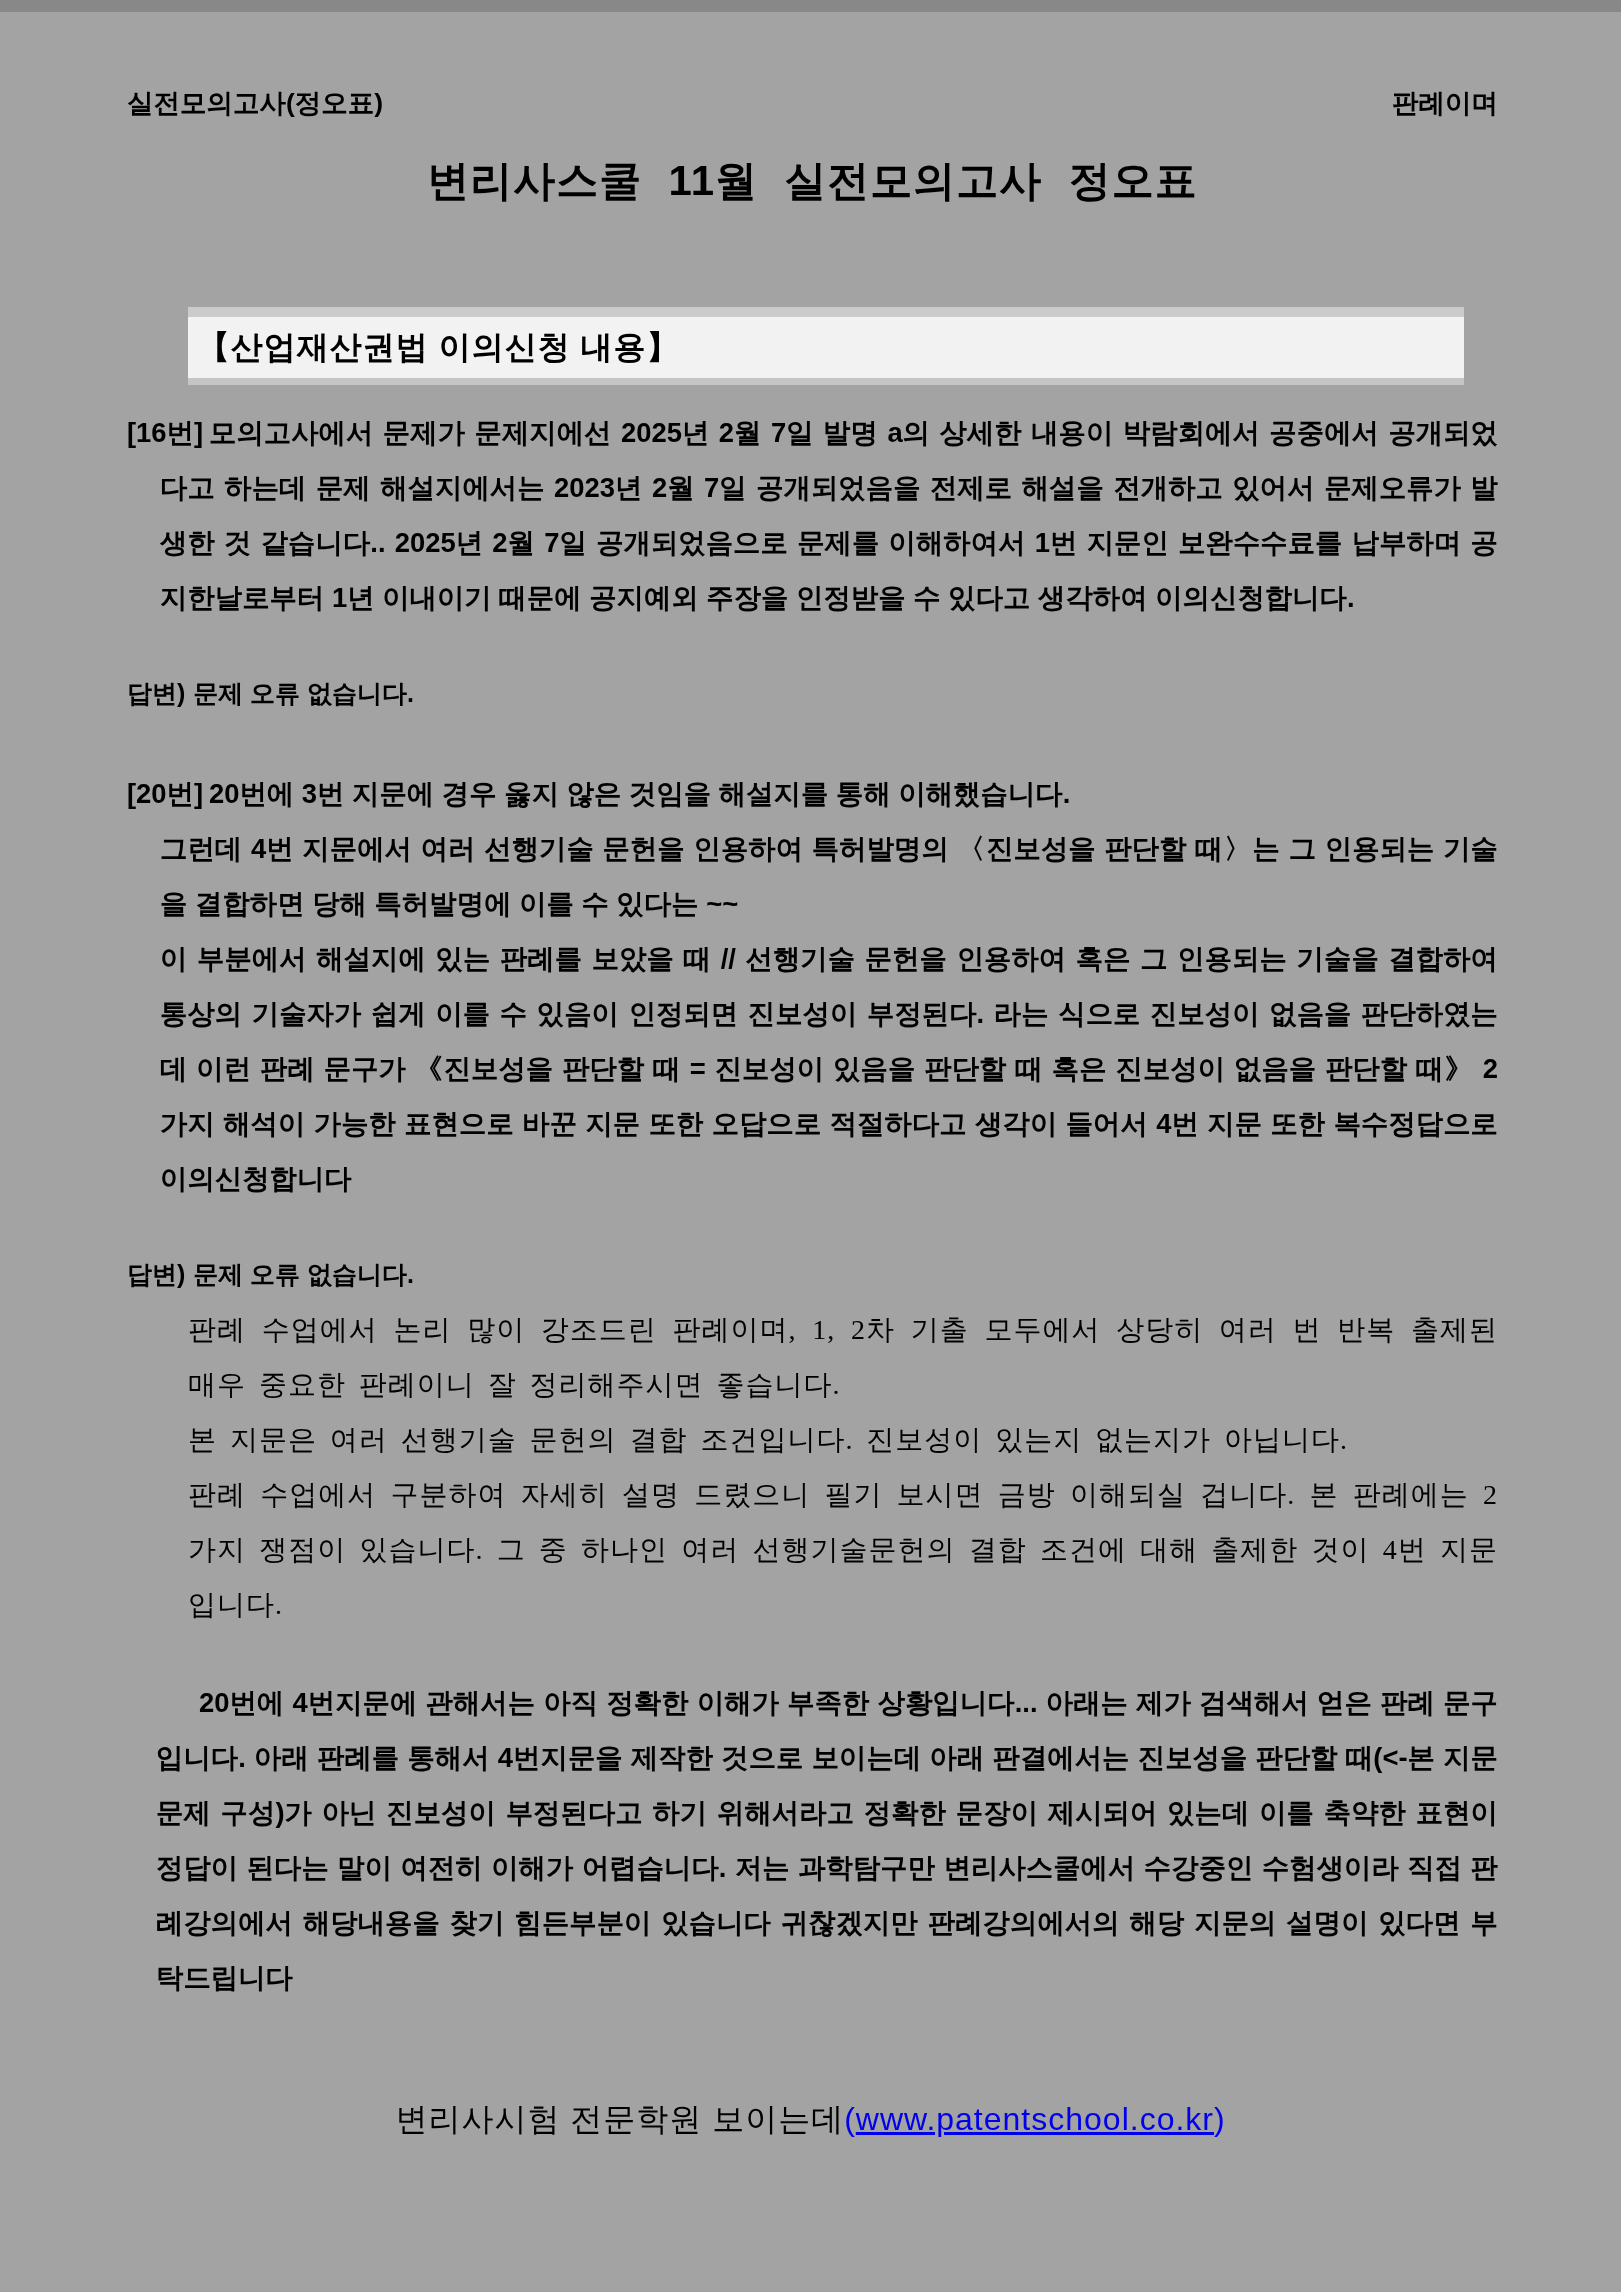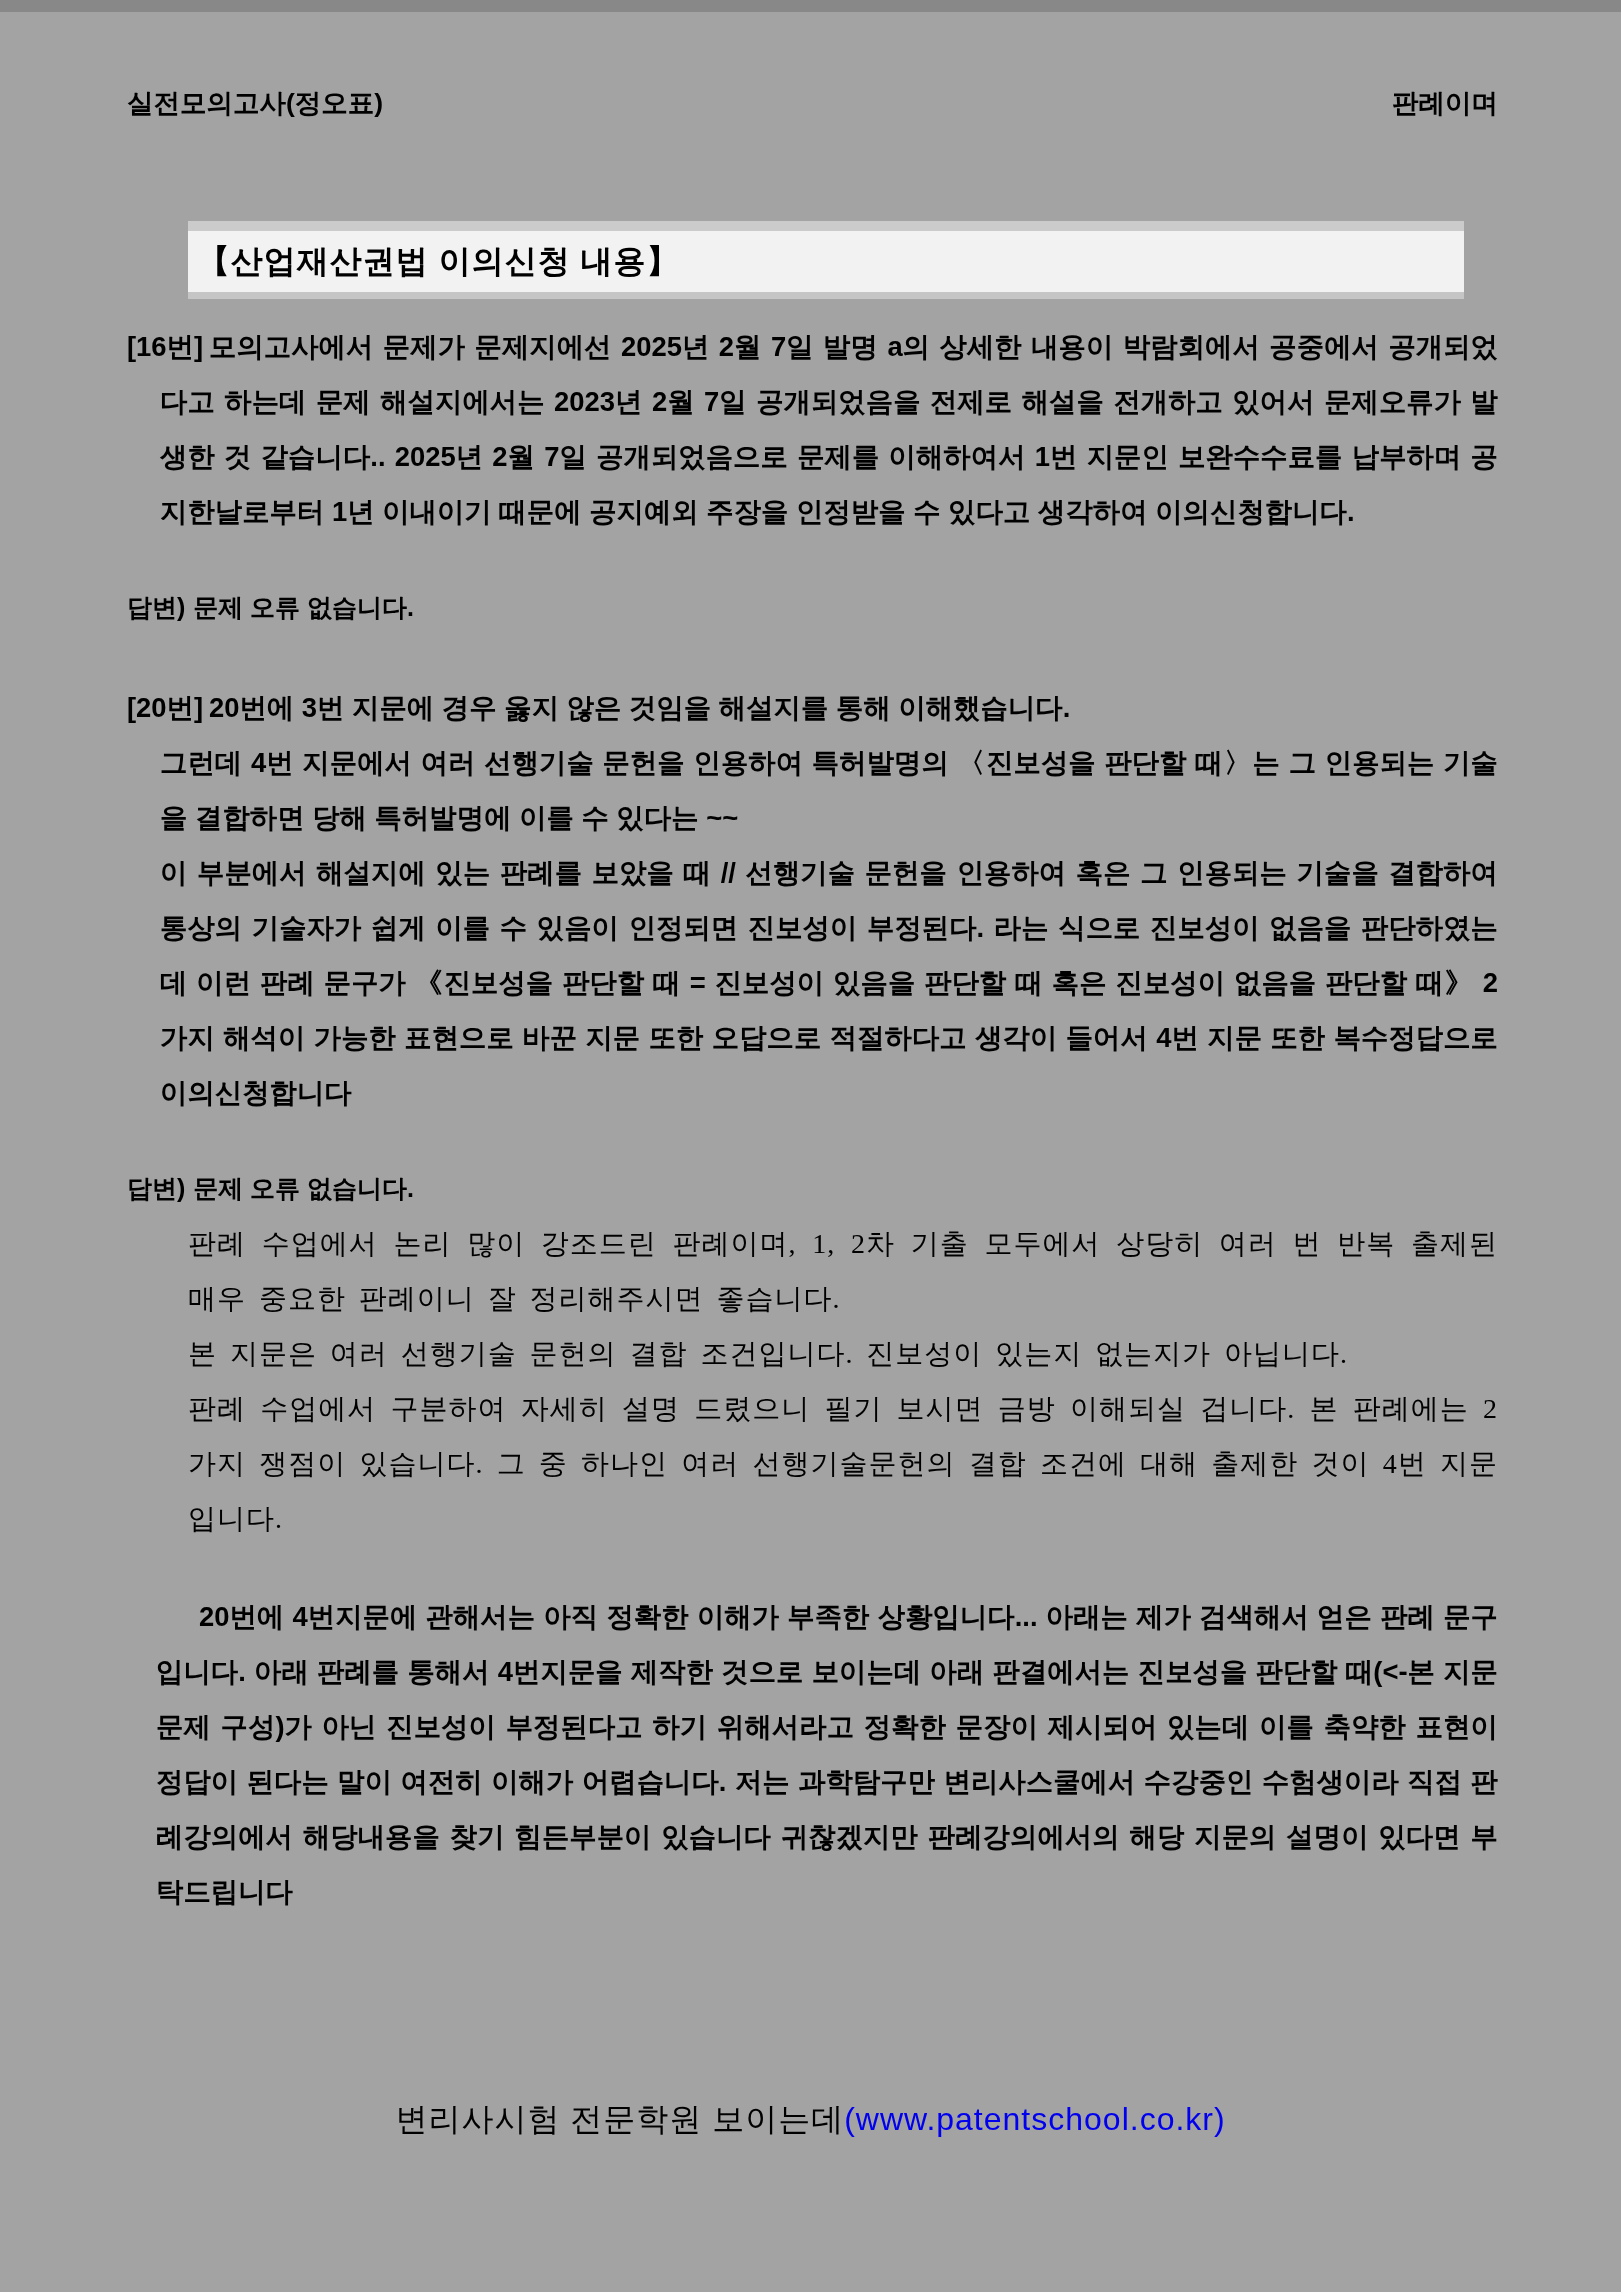--- a/index.html
+++ b/index.html
@@ -72,34 +72,36 @@
   }
   .footer{
     position:absolute;
     left:0;right:0;top:2086px;
     text-align:center;
     font-size:32px;font-weight:400;
     letter-spacing:1px;
   }
   .footer .link{
     color:#0000ee;
+    text-decoration:underline;
     cursor:pointer;
   }
   .footer .paren{color:#0000ee;}
 </style>
 </head>
 <body>
 
 <div class="page">
 
   <div class="hdr">
     <span>실전모의고사(정오표)</span>
     <span>판례이며</span>
   </div>
 
+  <h1 class="title">변리사스쿨 11월 실전모의고사 정오표</h1>
 
   <div class="section-bar">
     <span>【산업재산권법 이의신청 내용】</span>
   </div>
 
   <div class="q-block qb-16">
     <span class="q-label">[16번]</span><span class="q-text">모의고사에서 문제가 문제지에선 2025년 2월 7일 발명 a의 상세한 내용이 박람회에서 공중에서 공개되었다고 하는데 문제 해설지에서는 2023년 2월 7일 공개되었음을 전제로 해설을 전개하고 있어서 문제오류가 발생한 것 같습니다.. 2025년 2월 7일 공개되었음으로 문제를 이해하여서 1번 지문인 보완수수료를 납부하며 공지한날로부터 1년 이내이기 때문에 공지예외 주장을 인정받을 수 있다고 생각하여 이의신청합니다.</span>
   </div>
 
   <div class="a-block">

